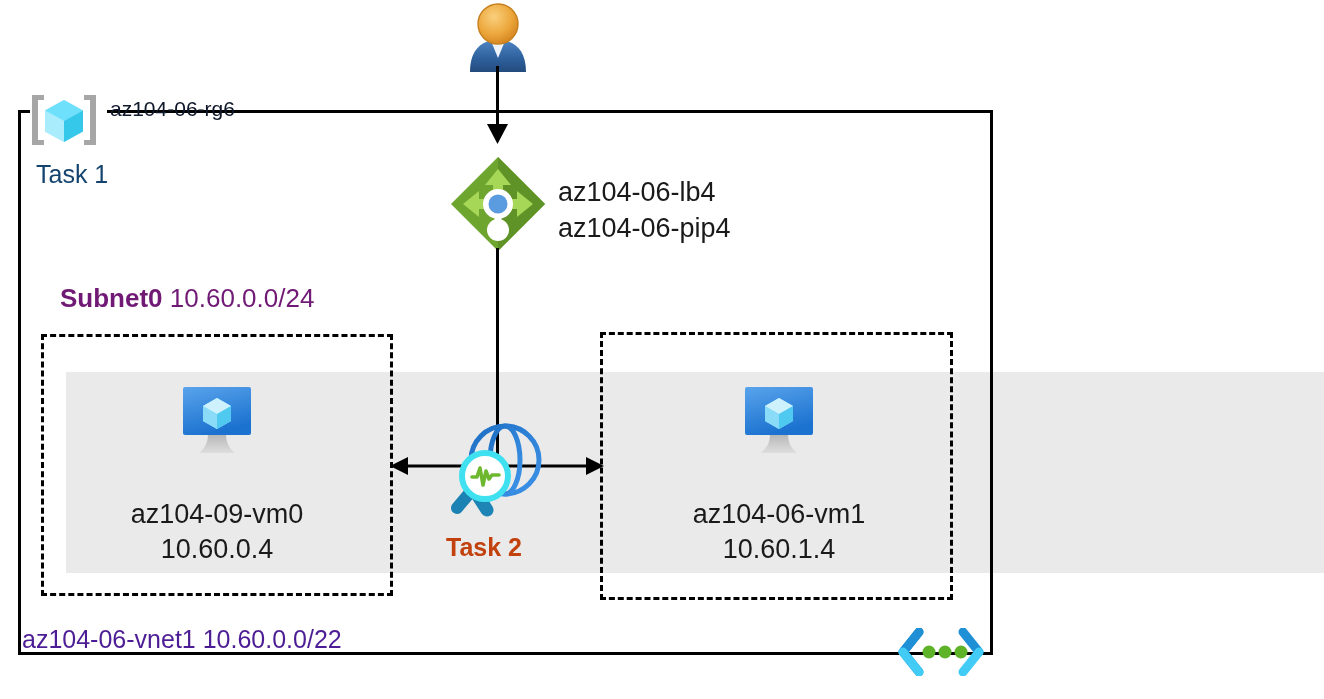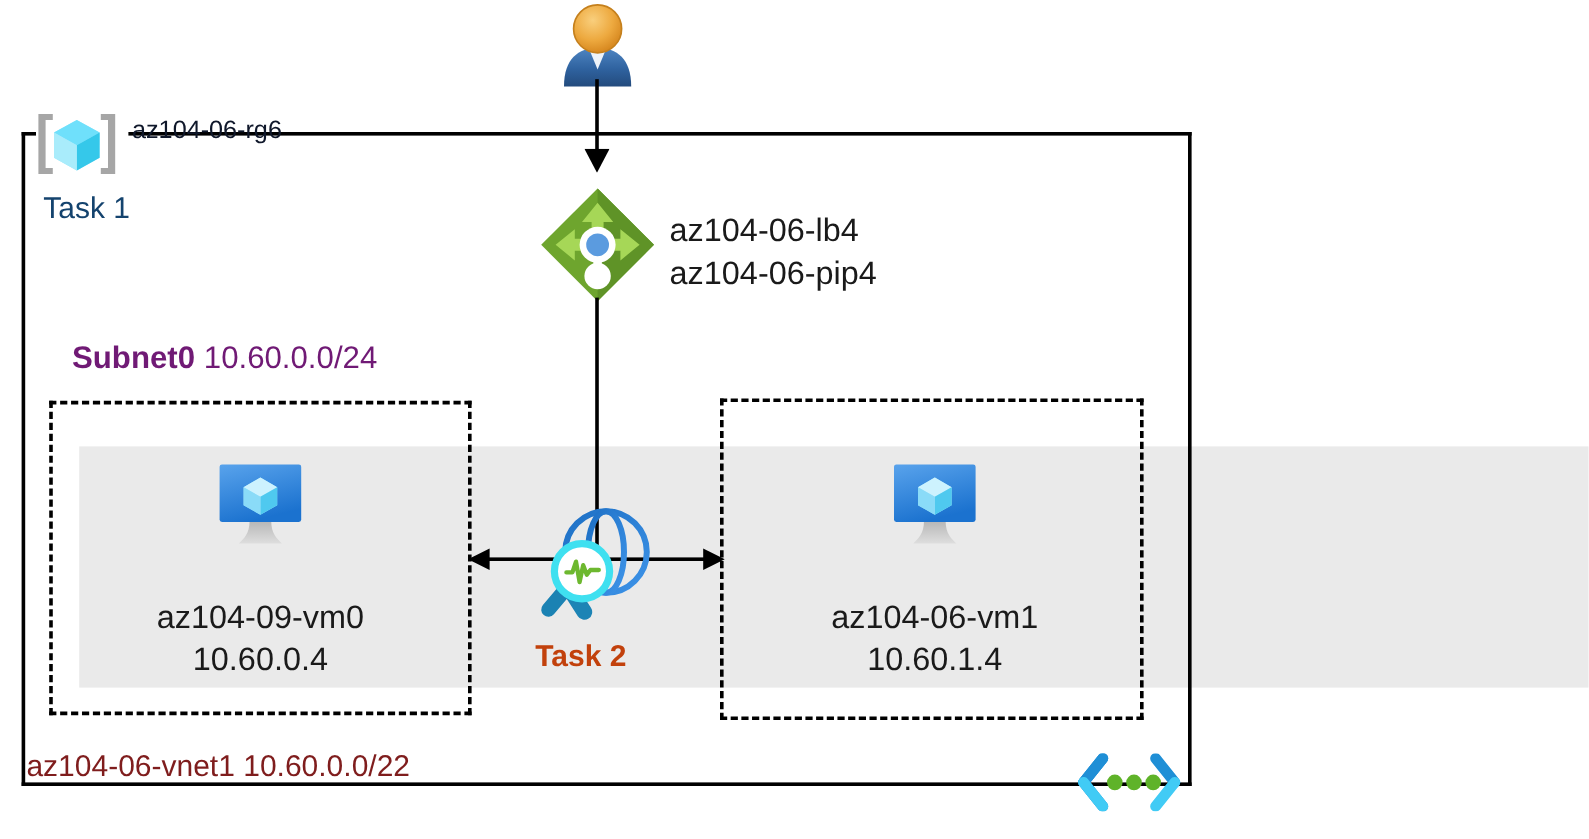--- a/index.html
+++ b/index.html
@@ -129,21 +129,21 @@
     font-weight: bold;
     color: #c2410c;
     white-space: nowrap;
   }
 
   
   #vnet-label {
     left: 22px;
     top: 625px;
     font-size: 25px;
-    color: #7f1d1d;
+    color: #4c1d95;
     white-space: nowrap;
   }
   #vnet-icon { left: 895px; top: 628px; width: 92px; height: 48px; }
 </style>
 </head>
 <body>
 
 <div id="canvas">
 
   <div id="backend-band" class="abs"></div>

